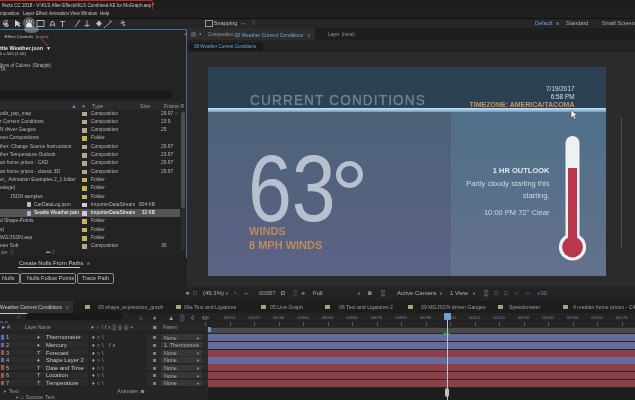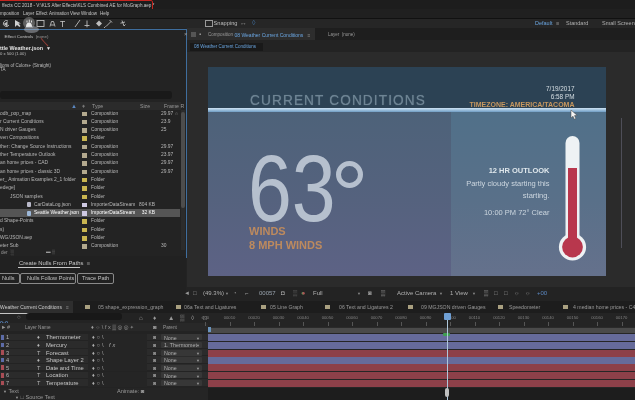--- a/index.html
+++ b/index.html
@@ -204,21 +204,21 @@
     <div class="tx" style="left:42px;top:25px;font-size:14.5px;font-weight:300;letter-spacing:1.2px;color:#6e8494;text-shadow:0 0 1px rgba(110,132,148,0.8);transform:scaleX(0.94);transform-origin:0 0;">CURRENT CONDITIONS</div>
     <div class="tx" style="right:31.5px;top:18px;font-size:6.4px;color:#d6dee3;text-align:right;">7/19/2017</div>
     <div class="tx" style="right:31.5px;top:26px;font-size:6.4px;color:#d6dee3;text-align:right;">6:58 PM</div>
     <div class="tx" style="right:31.5px;top:33.8px;font-size:7px;font-weight:bold;color:#c6975f;text-align:right;">TIMEZONE: AMERICA/TACOMA</div>
 
     <div class="tx" style="left:40px;top:74px;font-size:95px;font-weight:300;line-height:95px;color:#b6c0ce;transform:scaleX(0.83);transform-origin:0 0;">63</div>
         <div class="abs" style="left:128px;top:93.5px;width:17px;height:17px;border:5.5px solid #b6c0ce;border-radius:50%;"></div>
     <div class="tx" style="left:41px;top:158px;font-size:11px;font-weight:bold;color:#bd8a5e;">WINDS</div>
     <div class="tx" style="left:41px;top:172px;font-size:11px;font-weight:bold;color:#bd8a5e;">8 MPH WINDS</div>
 
-    <div class="tx" style="right:56.5px;top:99px;font-size:7.5px;font-weight:bold;color:#dfe7ec;text-align:right;">12 HR OUTLOOK</div>
+    <div class="tx" style="right:56.5px;top:99px;font-size:7.5px;font-weight:bold;color:#dfe7ec;text-align:right;">1 HR OUTLOOK</div>
     <div class="tx" style="right:56.5px;top:112px;font-size:7.5px;color:#ccd6df;text-align:left;">Partly cloudy starting this</div>
     <div class="tx" style="right:56.5px;top:124px;font-size:7.5px;color:#ccd6df;text-align:right;">starting.</div>
     <div class="tx" style="right:56.5px;top:141px;font-size:7.5px;color:#ccd6df;text-align:right;">10:00 PM 72° Clear</div>
 
     <svg class="abs" style="left:348px;top:67px;" width="32" height="128" viewBox="0 0 32 128">
       <circle cx="16.5" cy="113" r="13.6" fill="#eef2f4"></circle>
       <rect x="9.5" y="2" width="14" height="112" rx="7" fill="#eef2f4"></rect>
       <rect x="12" y="5" width="9" height="106" rx="4.5" fill="none"></rect>
       <circle cx="16.5" cy="113" r="10.4" fill="#b8374d"></circle>
       <rect x="12" y="34" width="9" height="80" fill="#b8374d"></rect>

